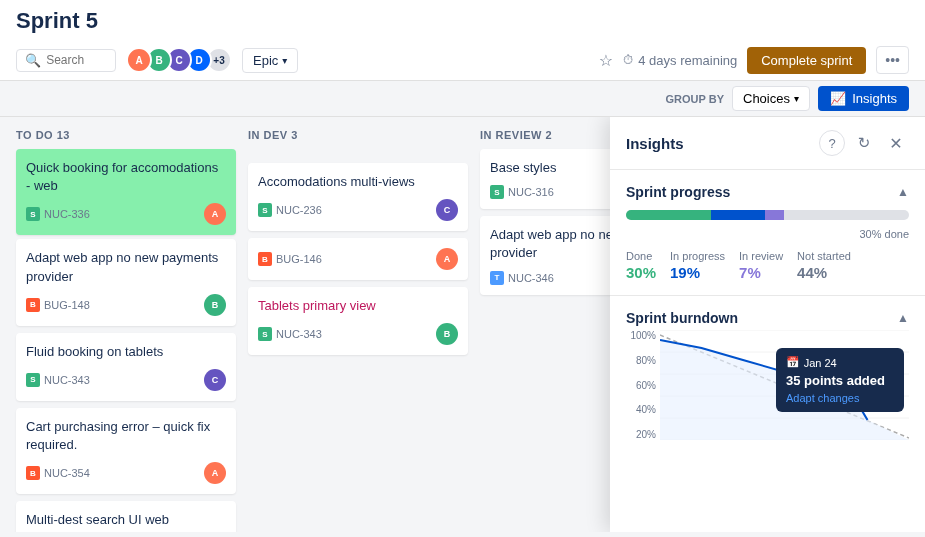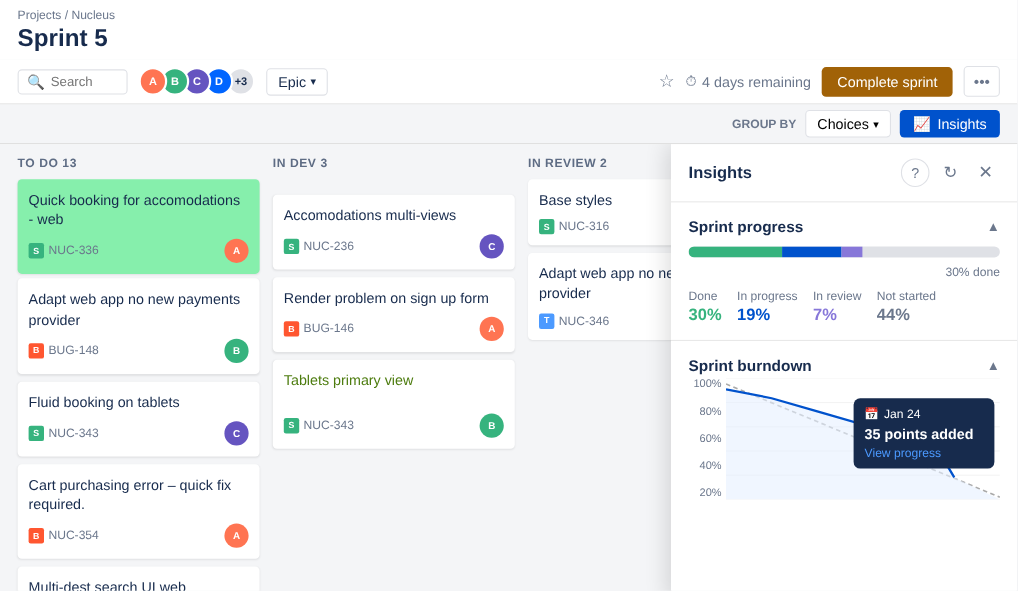--- a/index.html
+++ b/index.html
@@ -2,23 +2,20 @@
 <html><head>
   <meta charset="utf-8">
   <style>
     * { box-sizing: border-box; margin: 0; padding: 0; }
     body { font-family: -apple-system, BlinkMacSystemFont, 'Segoe UI', sans-serif; background: #f4f5f7; color: #172b4d; font-size: 13px; width: 925px; height: 537px; overflow: hidden; }
   </style>
 </head>
 <body>
 
 <div style="background:#fff; padding: 8px 16px 0;">
-  <div style="font-size:11px; color:#6b778c; margin-bottom:2px;">
-    <span>Projects / Nucleus</span>
-  </div>
   <div style="font-size:22px; font-weight:700; color:#172b4d; padding-bottom:6px;">Sprint 5</div>
 </div>
 
 <div style="display:flex; align-items:center; gap:10px; padding:6px 16px; background:#fff; border-bottom:1px solid #e0e0e0;">
   <div style="display:flex;align-items:center;border:1px solid #dfe1e6;border-radius:4px;padding:3px 8px;background:#fff;gap:5px;width:100px;">
     <span style="color:#6b778c;font-size:13px;">🔍</span>
     <input style="border: none; outline: none; font-size: 12px; width: 60px;" placeholder="Search">
   </div>
   <div style="display:flex;align-items:center;">
     <div style="width:26px;height:26px;border-radius:50%;background:#ff7452;border:2px solid #fff;display:flex;align-items:center;justify-content:center;color:#fff;font-size:10px;font-weight:700;z-index:4;">A</div>
@@ -118,31 +115,30 @@
       <div style="font-size:13px;color:#172b4d;margin-bottom:8px;line-height:1.4;">Accomodations multi-views</div>
       <div style="display:flex;align-items:center;justify-content:space-between;">
         <div style="display:flex;align-items:center;gap:4px;">
           <span style="width:14px;height:14px;border-radius:2px;background:#36b37e;display:inline-flex;align-items:center;justify-content:center;color:#fff;font-size:8px;font-weight:700;">S</span>
           <span style="font-size:11px;color:#6b778c;">NUC-236</span>
         </div>
         <div style="width:22px;height:22px;border-radius:50%;background:#6554c0;display:flex;align-items:center;justify-content:center;color:#fff;font-size:9px;font-weight:700;">C</div>
       </div>
     </div>
     <div style="background:#fff;border-radius:4px;padding:10px;margin-bottom:7px;box-shadow:0 1px 2px rgba(0,0,0,0.08);">
-      <div style="font-size:13px;color:#172b4d;margin-bottom:8px;line-height:1.4;">Render problem on sign up form</div>
       <div style="display:flex;align-items:center;justify-content:space-between;">
         <div style="display:flex;align-items:center;gap:4px;">
           <span style="width:14px;height:14px;border-radius:2px;background:#ff5630;display:inline-flex;align-items:center;justify-content:center;color:#fff;font-size:8px;font-weight:700;">B</span>
           <span style="font-size:11px;color:#6b778c;">BUG-146</span>
         </div>
         <div style="width:22px;height:22px;border-radius:50%;background:#ff7452;display:flex;align-items:center;justify-content:center;color:#fff;font-size:9px;font-weight:700;">A</div>
       </div>
     </div>
     <div style="background:#fff;border-radius:4px;padding:10px;margin-bottom:7px;box-shadow:0 1px 2px rgba(0,0,0,0.08);">
-      <div style="font-size:13px;color:#4d7c0f;margin-bottom:20px;line-height:1.4;">Tablets primary view</div>
+      <div style="font-size:13px;color:#be185d;margin-bottom:8px;line-height:1.4;">Tablets primary view</div>
       <div style="display:flex;align-items:center;justify-content:space-between;">
         <div style="display:flex;align-items:center;gap:4px;">
           <span style="width:14px;height:14px;border-radius:2px;background:#36b37e;display:inline-flex;align-items:center;justify-content:center;color:#fff;font-size:8px;font-weight:700;">S</span>
           <span style="font-size:11px;color:#6b778c;">NUC-343</span>
         </div>
         <div style="width:22px;height:22px;border-radius:50%;background:#36b37e;display:flex;align-items:center;justify-content:center;color:#fff;font-size:9px;font-weight:700;">B</div>
       </div>
     </div>
   </div>
 
@@ -250,20 +246,20 @@
 
             <circle cx="160" cy="28" r="5" fill="#fff" stroke="#0052cc" stroke-width="2"></circle>
           </svg>
           
           <div style="position:absolute;right:5px;top:18px;background:#172b4d;color:#fff;border-radius:6px;padding:8px 10px;font-size:11px;width:128px;z-index:20;">
             <div style="display:flex;align-items:center;gap:4px;margin-bottom:4px;font-size:11px;">
               <span>📅</span>
               <span>Jan 24</span>
             </div>
             <div style="font-size:13px;font-weight:700;margin-bottom:4px;">35 points added</div>
-            <div style="color:#4c9aff;font-size:11px;cursor:pointer;">View progress</div>
+            <div style="color:#4c9aff;font-size:11px;cursor:pointer;">Adapt changes</div>
           </div>
         </div>
 
       </div>
     </div>
   </div>
 </div>
 
 </body></html>

